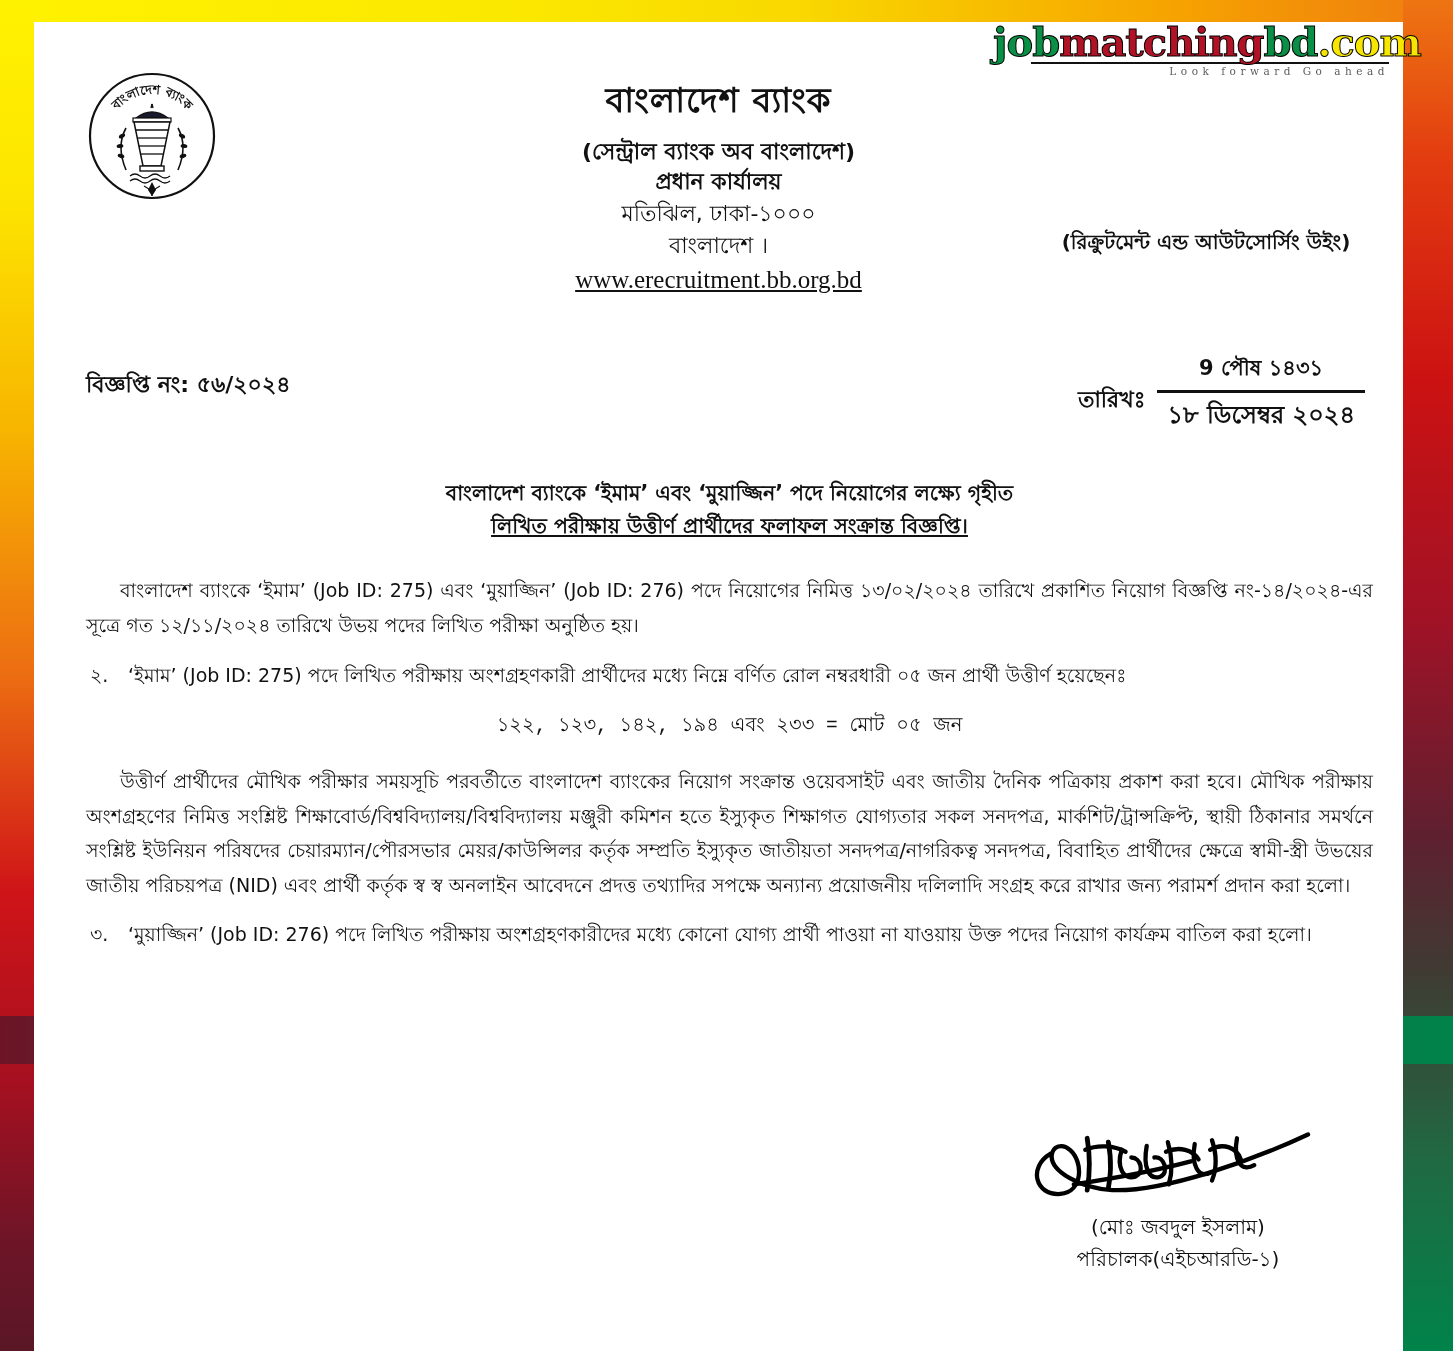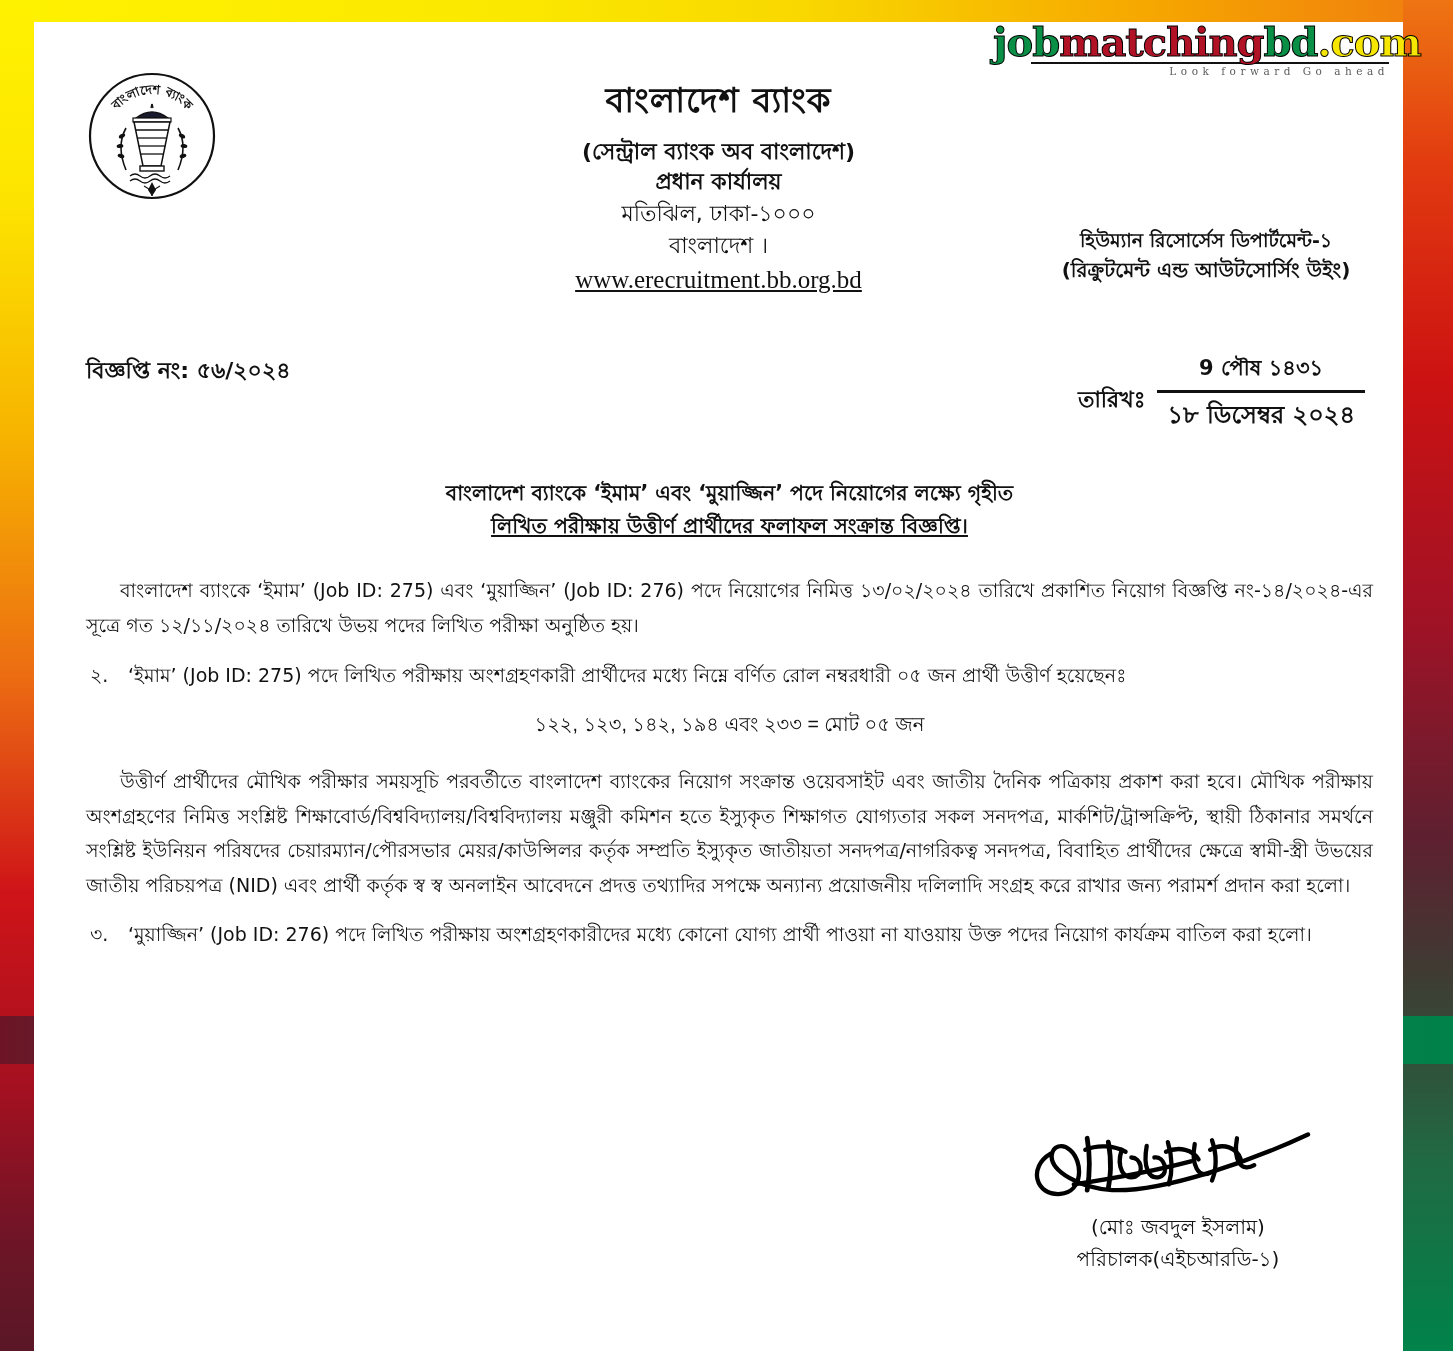--- a/index.html
+++ b/index.html
@@ -111,21 +111,21 @@
     text-align:center;
     font-family:"DejaVu Sans", sans-serif;
     color:#111;
     width:350px;
   }
   #hrdept .l1{font-size:19px;font-weight:bold;line-height:1.45;}
   #hrdept .l2{font-size:20px;font-weight:bold;line-height:1.5;}
 
   
   #noticeno{
-    position:absolute;left:52px;top:331px;
+    position:absolute;left:52px;top:345px;
     font-family:"DejaVu Sans", sans-serif;
     font-size:22px;font-weight:bold;color:#111;
   }
   #datewrap{
     position:absolute;right:38px;top:330px;
     display:flex;align-items:center;
     font-family:"DejaVu Sans", sans-serif;color:#111;
   }
   #datewrap .lbl{font-size:22px;font-weight:bold;margin-right:12px;padding-top:14px;}
   #datewrap .frac{text-align:center;}
@@ -167,21 +167,21 @@
     box-sizing:border-box;
   }
   .numbered .txt{
     flex:1;
     font-family:"DejaVu Sans", sans-serif;
     font-size:19px;line-height:1.82;
     text-align:justify;
   }
   .rolls{
     text-align:center;
-    font-family:Liberation Sans, sans-serif;
+    font-family:Liberation Mono, monospace;
     font-size:19.5px;
     margin:18px 0 22px;
   }
 
   
   #signature{
     position:absolute;right:60px;bottom:28px;
     text-align:center;
     width:330px;
   }
@@ -254,21 +254,20 @@
     <div id="header">
       <div class="bank-name">বাংলাদেশ ব্যাংক</div>
       <div class="sub">(সেন্ট্রাল ব্যাংক অব বাংলাদেশ)</div>
       <div class="sub">প্রধান কার্যালয়</div>
       <div class="addr">মতিঝিল, ঢাকা-১০০০</div>
       <div class="addr">বাংলাদেশ ।</div>
       <div class="site">www.erecruitment.bb.org.bd</div>
     </div>
 
     <div id="hrdept">
-      <div class="l1">হিউম্যান রিসোর্সেস ডিপার্টমেন্ট-১</div>
       <div class="l2">(রিক্রুটমেন্ট এন্ড আউটসোর্সিং উইং)</div>
     </div>
 
     <div id="noticeno">বিজ্ঞপ্তি নং: ৫৬/২০২৪</div>
 
     <div id="datewrap">
       <div class="lbl">তারিখঃ</div>
       <div class="frac">
         <div class="top">9 পৌষ ১৪৩১</div>
         <div class="bar"></div>

